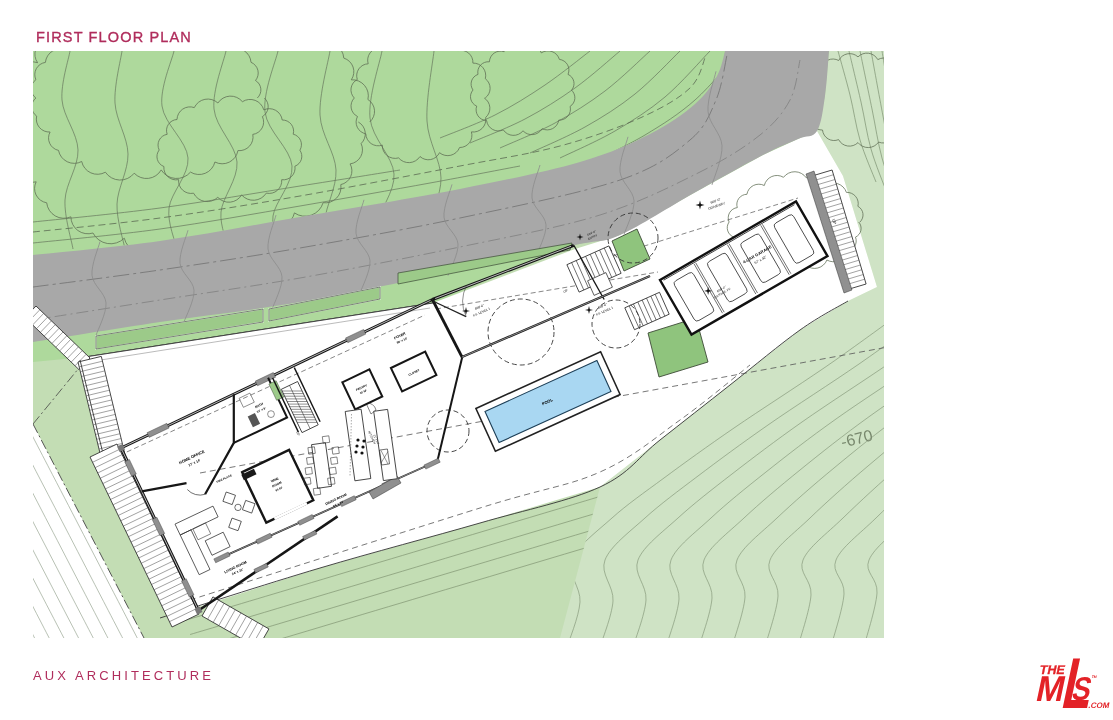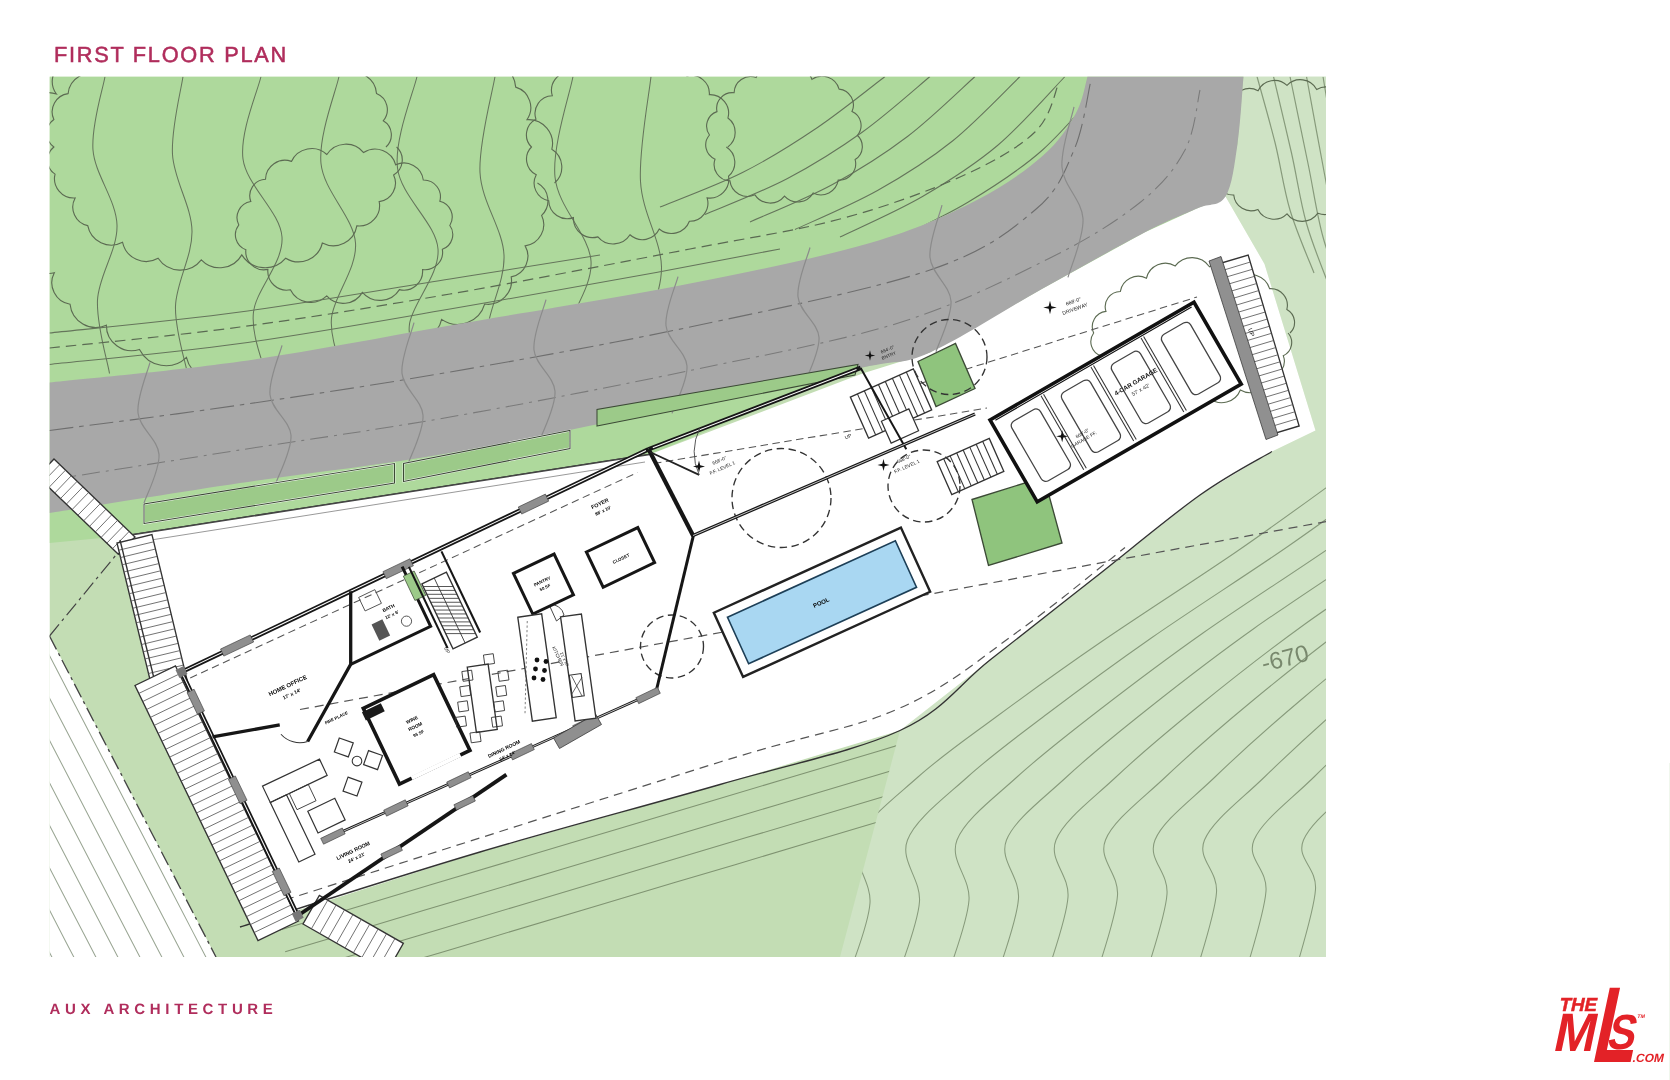--- a/index.html
+++ b/index.html
@@ -1,17 +1,17 @@
 <!DOCTYPE html>
 <html><head><meta charset="utf-8">
 <style>
 html,body{margin:0;padding:0;background:#fff;width:1113px;height:720px;overflow:hidden}
 .page{position:relative;width:1113px;height:720px;font-family:"Liberation Sans",sans-serif}
 .title{position:absolute;left:36px;top:28.5px;color:#b02d5c;font-size:14.5px;letter-spacing:1.15px;font-weight:normal;-webkit-text-stroke:0.35px #b02d5c}
-.footer{position:absolute;left:33px;top:668px;color:#b02d5c;font-size:10px;font-weight:bold;letter-spacing:3.1px}
+.footer{position:absolute;left:33px;top:668px;color:#b02d5c;font-size:13px;font-weight:normal;letter-spacing:3.1px}
 </style></head>
 <body>
 <div class="page">
 
 <div class="title">FIRST FLOOR PLAN</div>
 
 <svg width="1113" height="720" viewBox="0 0 1113 720" style="position:absolute;left:0;top:0">
 <clipPath id="frame">
         <rect x="33" y="51" width="851" height="587"></rect>
       </clipPath>

